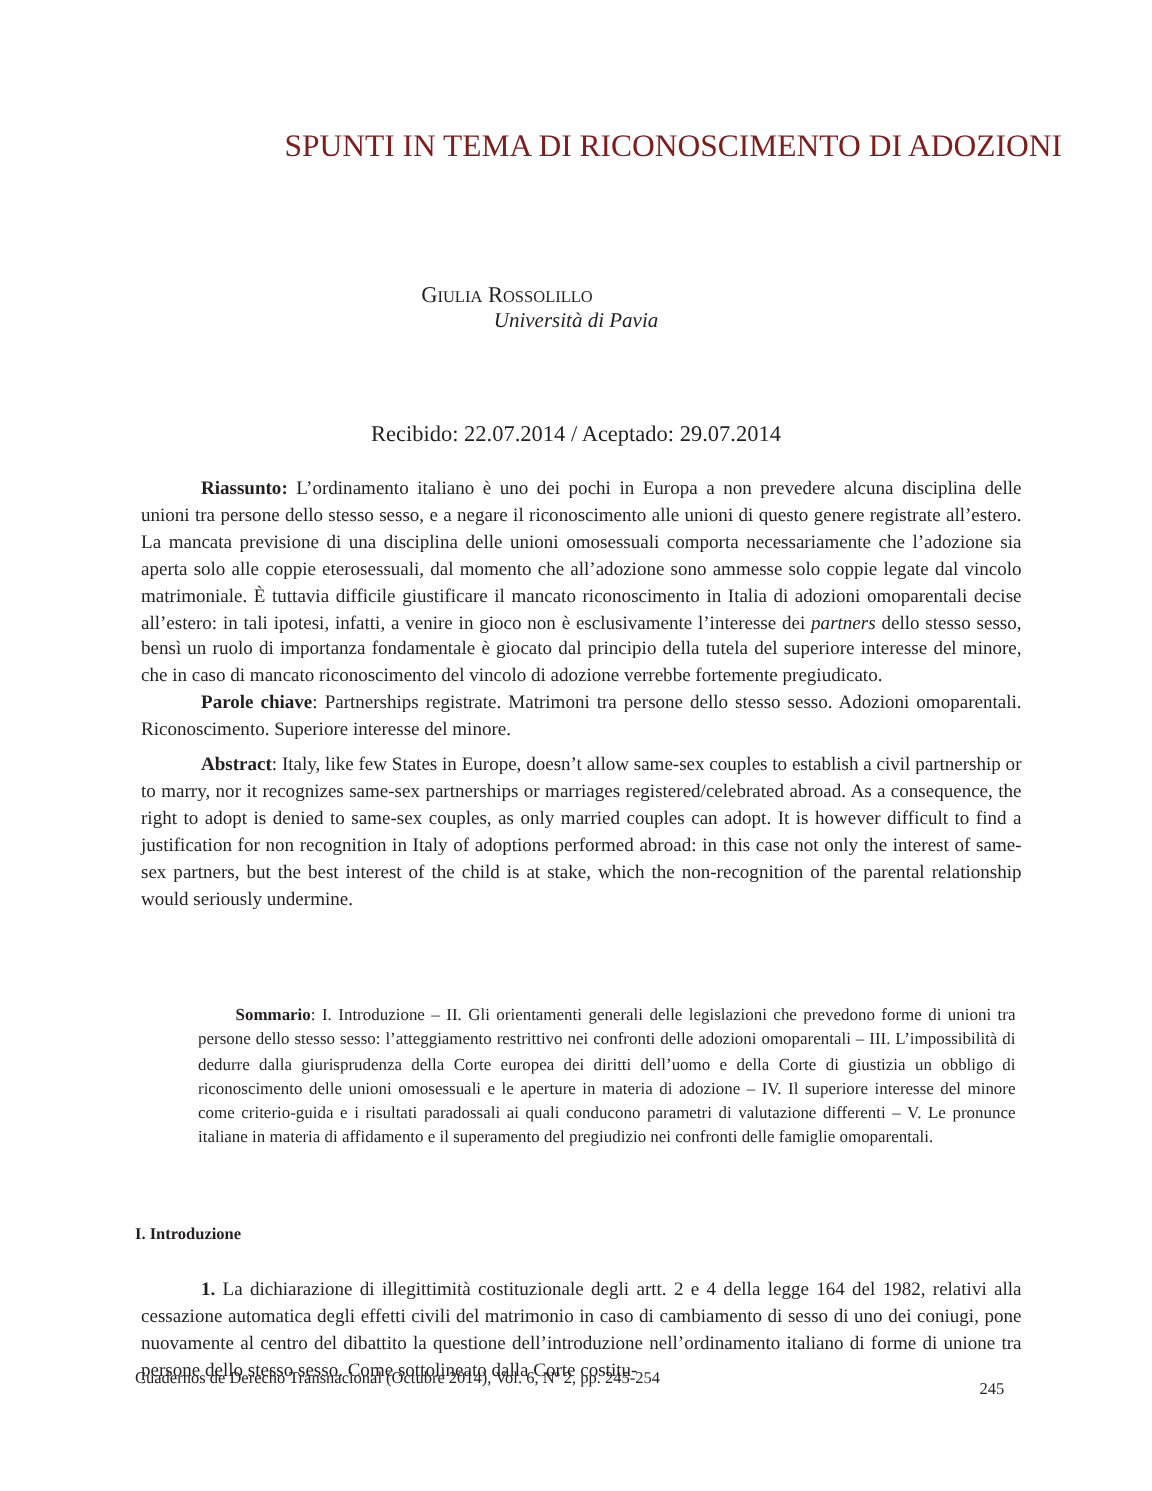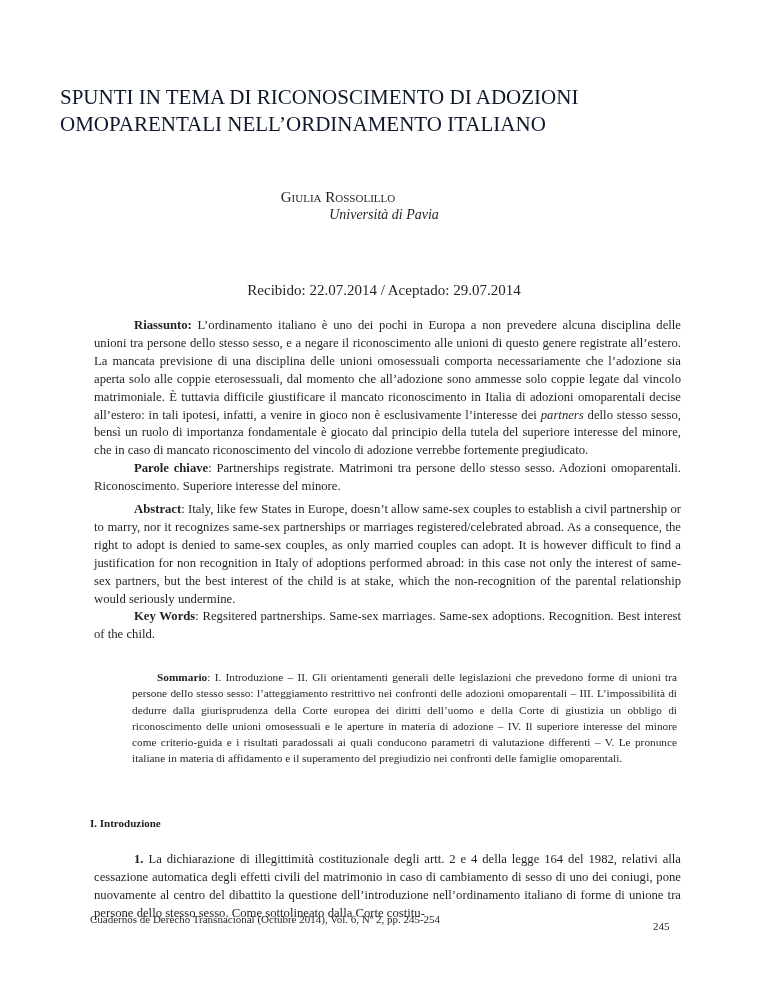--- a/index.html
+++ b/index.html
@@ -3,22 +3,22 @@
 <meta charset="utf-8">
 <style>
   html, body { margin: 0; padding: 0; background: #ffffff; }
   body {
     width: 768px; height: 994px; position: relative; overflow: hidden;
     font-family: "Liberation Serif", "DejaVu Serif", serif;
     color: #231f20;
   }
   .title {
     position: absolute; left: 60px; width: 648px; top: 84px;
-    text-align: left; font-size: 21px; line-height: 27px;
-    letter-spacing: 0px; color: #0f172a;
+    text-align: right; font-size: 21px; line-height: 27px;
+    letter-spacing: 0px; color: #7f1d1d;
   }
   .author {
     position: absolute; left: 0; width: 676px; top: 188px;
     text-align: center; font-size: 15px; font-variant: small-caps; line-height: 18px;
   }
   .affil {
     position: absolute; left: 0; width: 768px; top: 206px;
     text-align: center; font-size: 14px; font-style: italic; line-height: 17px;
   }
   .dates {
@@ -51,38 +51,36 @@
     position: absolute; left: 653px; top: 919px; font-size: 11px; line-height: 14px;
   }
   b { font-weight: bold; }
   i { font-style: italic; }
 </style>
 </head>
 <body>
 
 <div class="title">
   <div>SPUNTI IN TEMA DI RICONOSCIMENTO DI ADOZIONI</div>
-  <div>OMOPARENTALI NELL’ORDINAMENTO ITALIANO</div>
 </div>
 
 <div class="author">Giulia Rossolillo</div>
 <div class="affil">
   <div>Università di Pavia</div>
 </div>
 
 <div class="dates">Recibido: 22.07.2014 / Aceptado: 29.07.2014</div>
 
 <div class="block riassunto">
   <p><b>Riassunto:</b><span> L’ordinamento italiano è uno dei pochi in Europa a non prevedere alcuna disciplina delle unioni tra persone dello stesso sesso, e a negare il riconoscimento alle unioni di questo genere registrate all’estero. La mancata previsione di una disciplina delle unioni omosessuali comporta necessariamente che l’adozione sia aperta solo alle coppie eterosessuali, dal momento che all’adozione sono ammesse solo coppie legate dal vincolo matrimoniale. È tuttavia difficile giustificare il mancato riconoscimento in Italia di adozioni omoparentali decise all’estero: in tali ipotesi, infatti, a venire in gioco non è esclusivamente l’interesse dei </span><i>partners</i><span> dello stesso sesso, bensì un ruolo di importanza fondamentale è giocato dal principio della tutela del superiore interesse del minore, che in caso di mancato riconoscimento del vincolo di adozione verrebbe fortemente pregiudicato.</span></p>
   <p><b>Parole chiave</b><span>: Partnerships registrate. Matrimoni tra persone dello stesso sesso. Adozioni omoparentali. Riconoscimento. Superiore interesse del minore.</span></p>
 </div>
 
 <div class="block abstract">
   <p><b>Abstract</b><span>: Italy, like  few States in Europe, doesn’t allow same-sex couples to establish a civil partnership or to marry, nor it recognizes same-sex partnerships or marriages registered/celebrated abroad. As a consequence, the right to adopt is denied to same-sex couples, as  only married couples can adopt. It is however difficult to find a justification for non recognition in Italy of adoptions performed abroad: in this case not only the interest of same-sex partners, but the best interest of the child is at stake, which the non-recognition of the parental relationship would seriously undermine.</span></p>
-  <p><b>Key Words</b><span>: Regsitered partnerships. Same-sex marriages. Same-sex adoptions. Recognition. Best interest of the child.</span></p>
 </div>
 
 <div class="sommario">
   <p><b>Sommario</b><span>: I. Introduzione – II. Gli orientamenti generali delle legislazioni che prevedono forme di unioni tra persone dello stesso sesso: l’atteggiamento restrittivo nei confronti delle adozioni omoparentali – III. L’impossibilità di dedurre dalla giurisprudenza della Corte europea dei diritti dell’uomo e della Corte di giustizia un obbligo di riconoscimento delle unioni omosessuali e le aperture in materia di adozione  – IV. Il superiore interesse del minore come criterio-guida e i risultati paradossali ai quali conducono parametri di valutazione differenti – V. Le pronunce italiane in materia di affidamento e il superamento del pregiudizio nei confronti delle famiglie omoparentali.</span></p>
 </div>
 
 <div class="section-head">I. Introduzione</div>
 
 <div class="block body-text">
   <p><b>1.</b><span> La dichiarazione di illegittimità costituzionale degli artt. 2 e 4 della legge 164 del 1982, relativi alla cessazione automatica degli effetti civili del matrimonio in caso di cambiamento di sesso di uno dei coniugi, pone nuovamente al centro del dibattito la questione dell’introduzione nell’ordinamento italiano di forme di unione tra persone dello stesso sesso. Come sottolineato dalla Corte costitu-</span></p>

